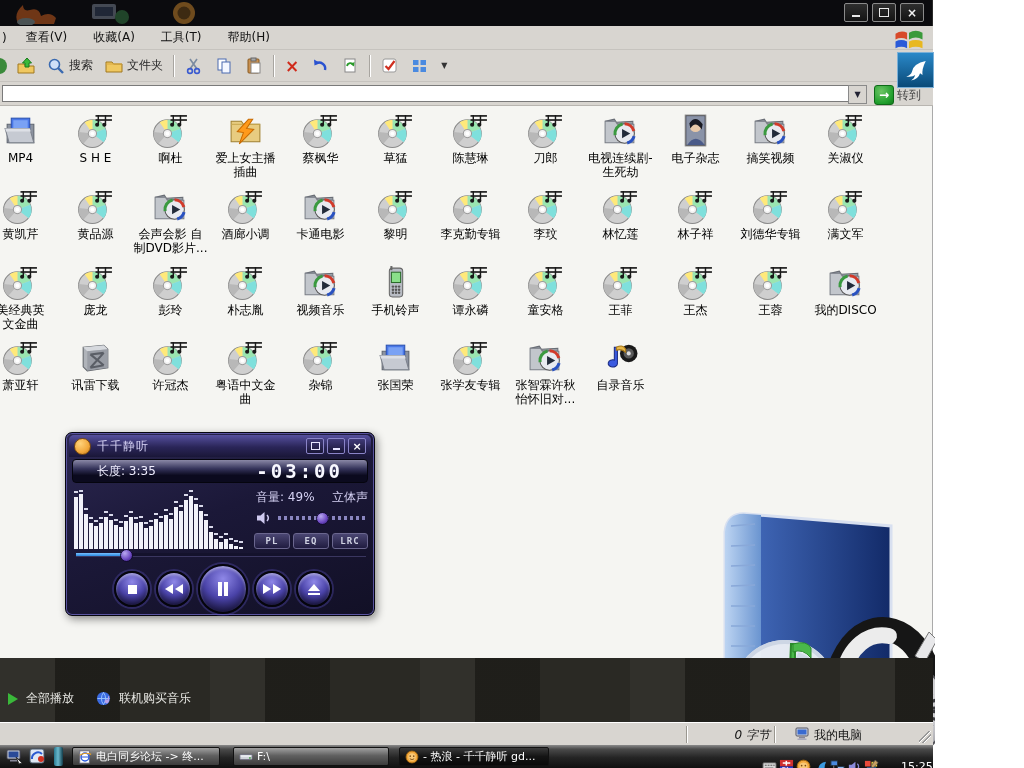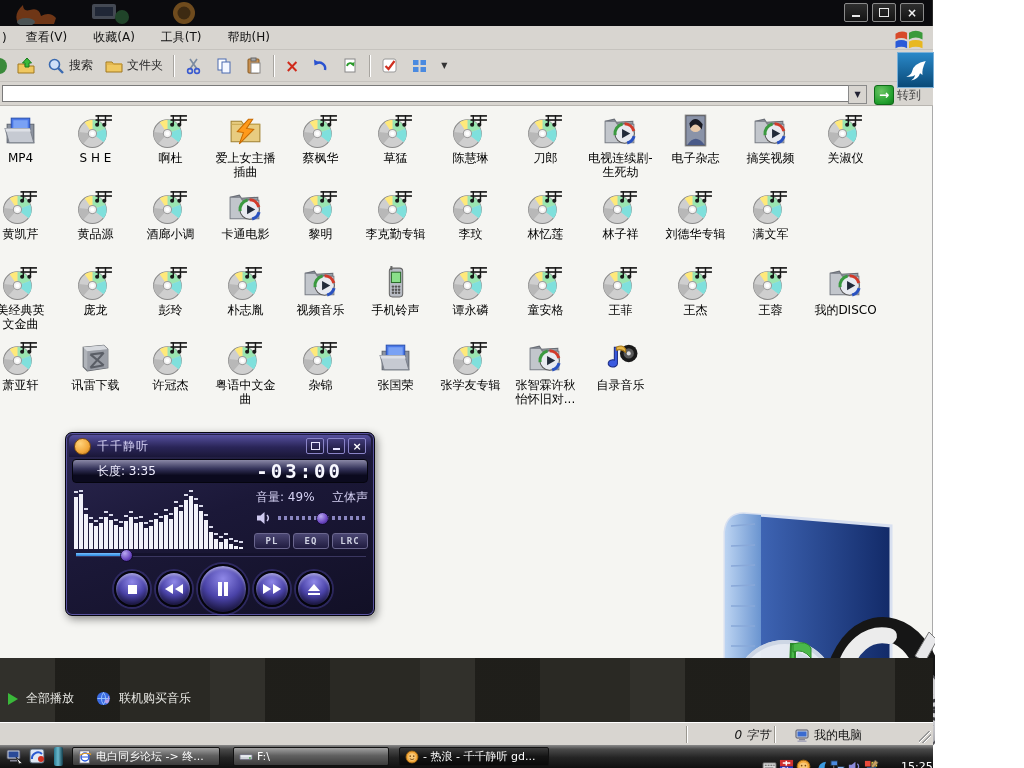--- a/index.html
+++ b/index.html
@@ -117,21 +117,21 @@
     background-image:repeating-linear-gradient(90deg,rgba(255,255,255,.05) 0 55px,rgba(0,0,0,.18) 55px 120px,rgba(255,255,255,.02) 120px 210px);}
   #musicbar .row{position:absolute;left:8px;top:32px;display:flex;align-items:center;gap:8px;color:#e8e8e4;}
   .playtri{width:0;height:0;border-top:6px solid transparent;border-bottom:6px solid transparent;border-left:10px solid #3ab83a;}
   .buy-ico{width:15px;height:15px;}
   #musicbar .lbl{margin-right:14px;}
 
   
   #statusbar{top:722px;height:23px;background:#d8d5d0;border-top:1px solid #fff;}
   .st-sep{position:absolute;top:3px;width:1px;height:17px;background:#9a978f;border-right:1px solid #fff;}
   #st-size{position:absolute;left:690px;width:80px;top:4px;text-align:right;color:#111;font-style:italic;}
-  #st-zone{position:absolute;left:795px;top:4px;display:flex;gap:5px;align-items:center;color:#111;}
+  #st-zone{position:absolute;left:795px;top:4px;display:flex;gap:5px;color:#111;}
   #st-zone svg{width:14px;height:13px;}
   .grip{position:absolute;right:2px;top:8px;width:12px;height:12px;
     background:linear-gradient(135deg,transparent 40%,#999 40%,#999 46%,#fff 46%,#fff 52%,transparent 52%,transparent 62%,#999 62%,#999 68%,#fff 68%,#fff 74%,transparent 74%);}
 
   
   #taskbar{top:745px;height:23px;background:linear-gradient(#8a8a8a,#4a4a4a 18%,#242424 55%,#101010);}
   .ql{position:absolute;top:3px;width:17px;height:17px;}
   .ql-sep{position:absolute;left:54px;top:2px;width:9px;height:19px;border-radius:2px;
     background:linear-gradient(90deg,#2a7a90,#6ab8cc 45%,#123c4a);}
   .task{position:absolute;top:2px;height:19px;border-radius:2px;border:1px solid #111;
@@ -567,20 +567,33 @@
                 <g fill="#1a1a1a">
                   <rect x="18" y="3" width="16" height="1.6"></rect>
                   <rect x="18" y="7" width="16" height="1.6"></rect>
                   <rect x="20" y="3" width="1.4" height="9"></rect>
                   <rect x="27" y="3" width="1.4" height="9"></rect>
                   <circle cx="19.6" cy="12.4" r="2"></circle>
                   <circle cx="26.6" cy="12.4" r="2"></circle>
                 </g>
               </svg></div>
             <div class="flabel">黄品源</div>
+          </div>
+          <div class="cell">
+            <div class="fico"><svg viewBox="0 0 36 36">
+                <path d="M3 9 L12 7 L14 10 L30 9 L30 12 L15 12 L13 9 L3 9Z" fill="#9aa0a8" stroke="#6a6e76"></path>
+                <path d="M3 9 L13 9 L15 12 L31 12 L31 30 L3 30Z" fill="#c2c6cc" stroke="#7a7e86"></path>
+                <circle cx="22" cy="21" r="9.5" fill="#e8eaf0" stroke="#555"></circle>
+                <path d="M22 11.5 A9.5 9.5 0 0 1 31 18.5" fill="none" stroke="#d23a2a" stroke-width="3"></path>
+                <path d="M31.2 23.5 A9.5 9.5 0 0 1 24.5 30.2" fill="none" stroke="#2a52c0" stroke-width="3"></path>
+                <path d="M12.7 22.5 A9.5 9.5 0 0 1 20 11.7" fill="none" stroke="#3a9a40" stroke-width="3"></path>
+                <path d="M19.5 16.5 L27.5 21 L19.5 25.5Z" fill="#222b3a"></path>
+              </svg></div>
+            <div class="flabel">会声会影 自
+制DVD影片...</div>
           </div>
           <div class="cell">
             <div class="fico"><svg viewBox="0 0 36 36">
                 <circle cx="15" cy="21" r="13.5" fill="#cfcfcf" stroke="#8a8a8a"></circle>
                 <path d="M15 7.5 A13.5 13.5 0 0 1 27.6 16.2 L15 21Z" fill="#9ae6b0"></path>
                 <path d="M27.6 16.2 A13.5 13.5 0 0 1 26 29.5 L15 21Z" fill="#7fe0dc"></path>
                 <path d="M7.5 10 A13.5 13.5 0 0 1 15 7.5 L15 21Z" fill="#ffe97a"></path>
                 <path d="M6.2 31 A13.5 13.5 0 0 1 1.6 19.5 L15 21Z" fill="#b8b8b8"></path>
                 <circle cx="15" cy="21" r="4" fill="#f2f2f2" stroke="#9a9a9a"></circle>
                 <circle cx="15" cy="21" r="1.8" fill="#fff"></circle>

